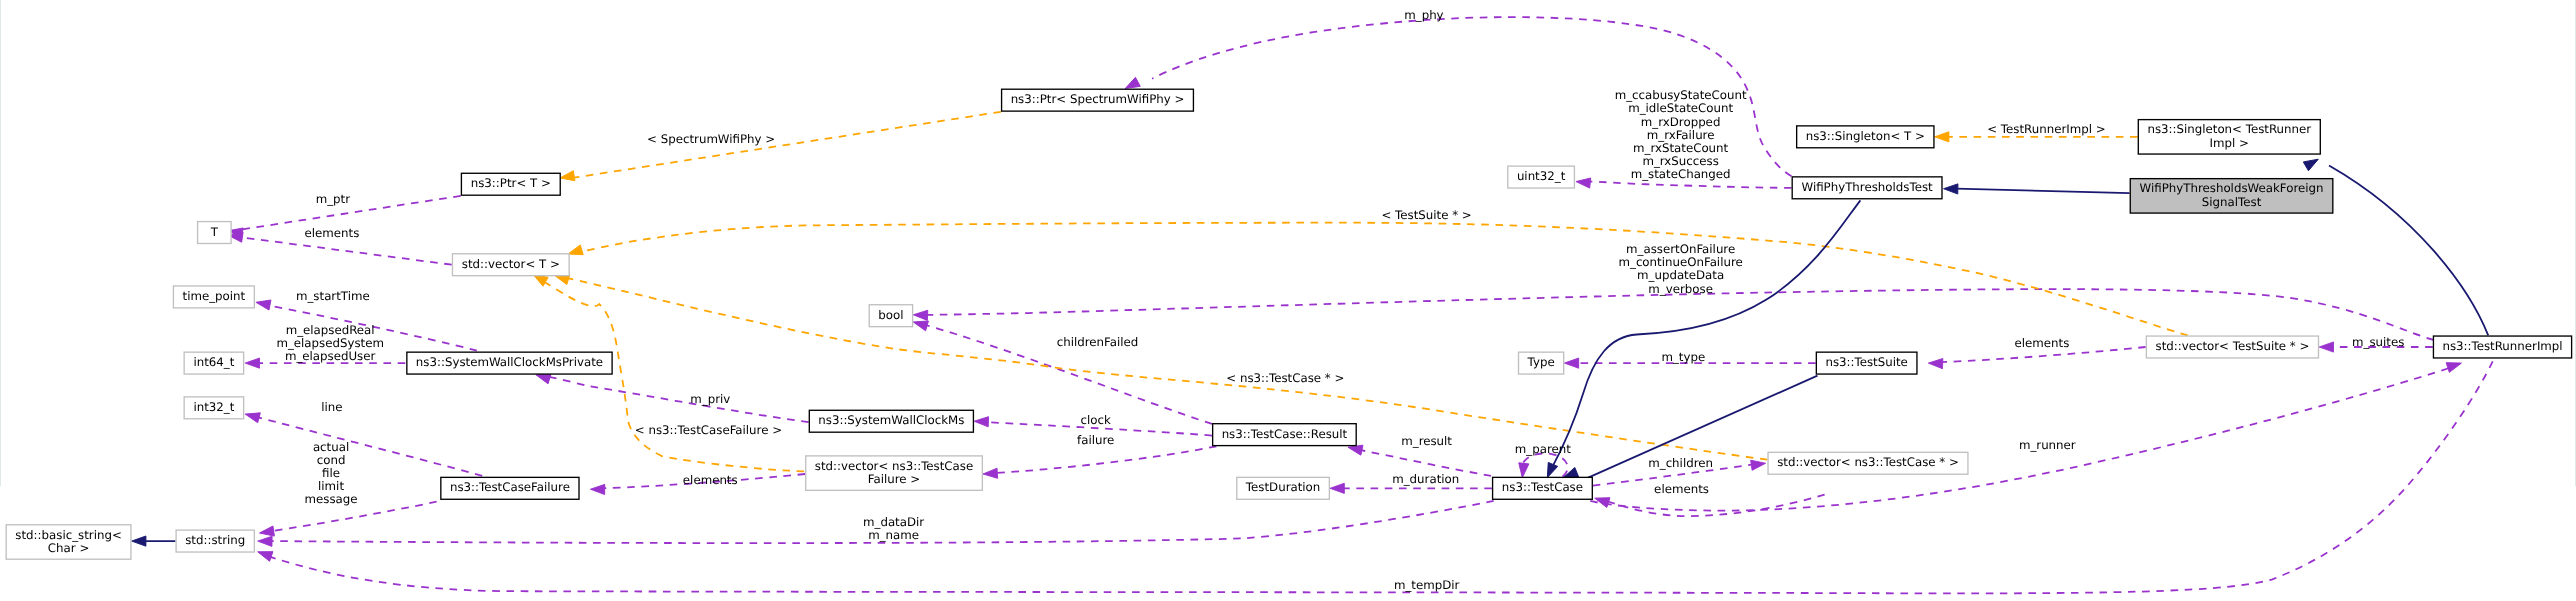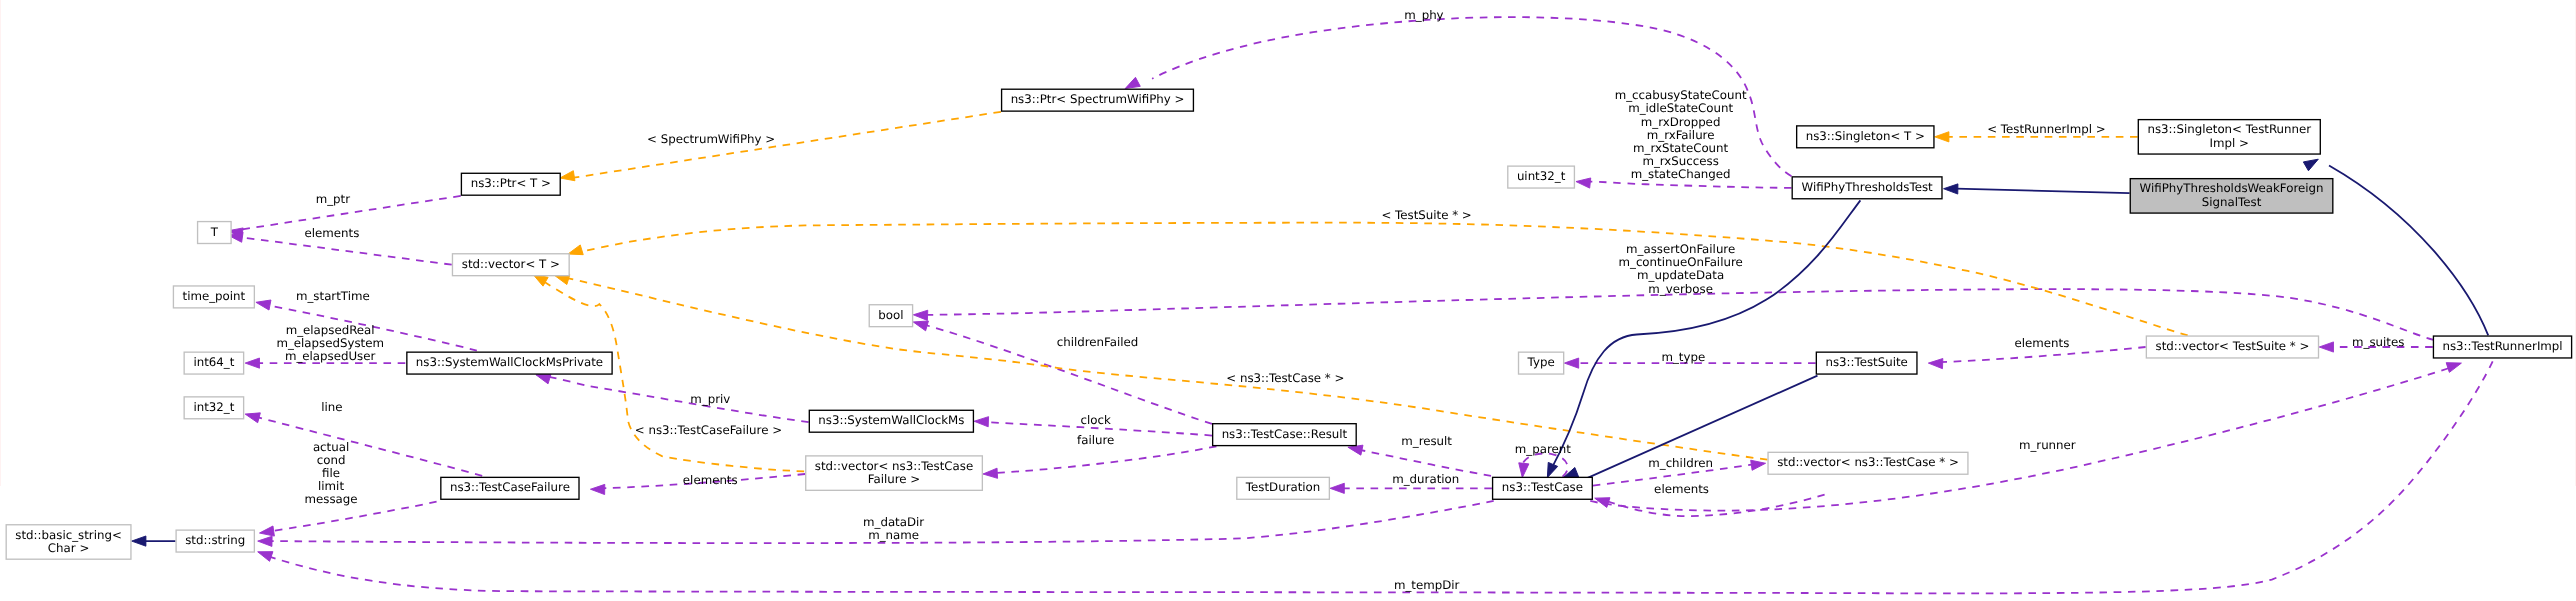--- a/index.html
+++ b/index.html
@@ -1,19 +1,19 @@
 <!DOCTYPE html>
 <html style="font-size:14.3px"><head>
 <meta charset="utf-8">
 <title>Collaboration diagram</title>
 <style>
   html,body{margin:0;padding:0;background:#ffffff;-webkit-font-smoothing:antialiased;}
   body{width:2576px;height:601px;overflow:hidden;
        font-family:"DejaVu Sans",sans-serif;}
-  #graph{position:relative;width:2576px;height:486px;background:#fca5a5;}
+  #graph{position:relative;width:2576px;height:486px;background:#0f766e;}
   svg#canvas{display:block;width:2576px;height:601px;}
   text{will-change:opacity;}
   .node-label,.edge-label{font-family:"DejaVu Sans",sans-serif;font-size:13.2px;
        fill:#000000;text-anchor:middle;text-rendering:geometricPrecision;}
 </style>
 </head>
 <body>
 
 <div id="graph">
   <svg id="canvas" viewBox="0 0 2880 672" xmlns="http://www.w3.org/2000/svg">

